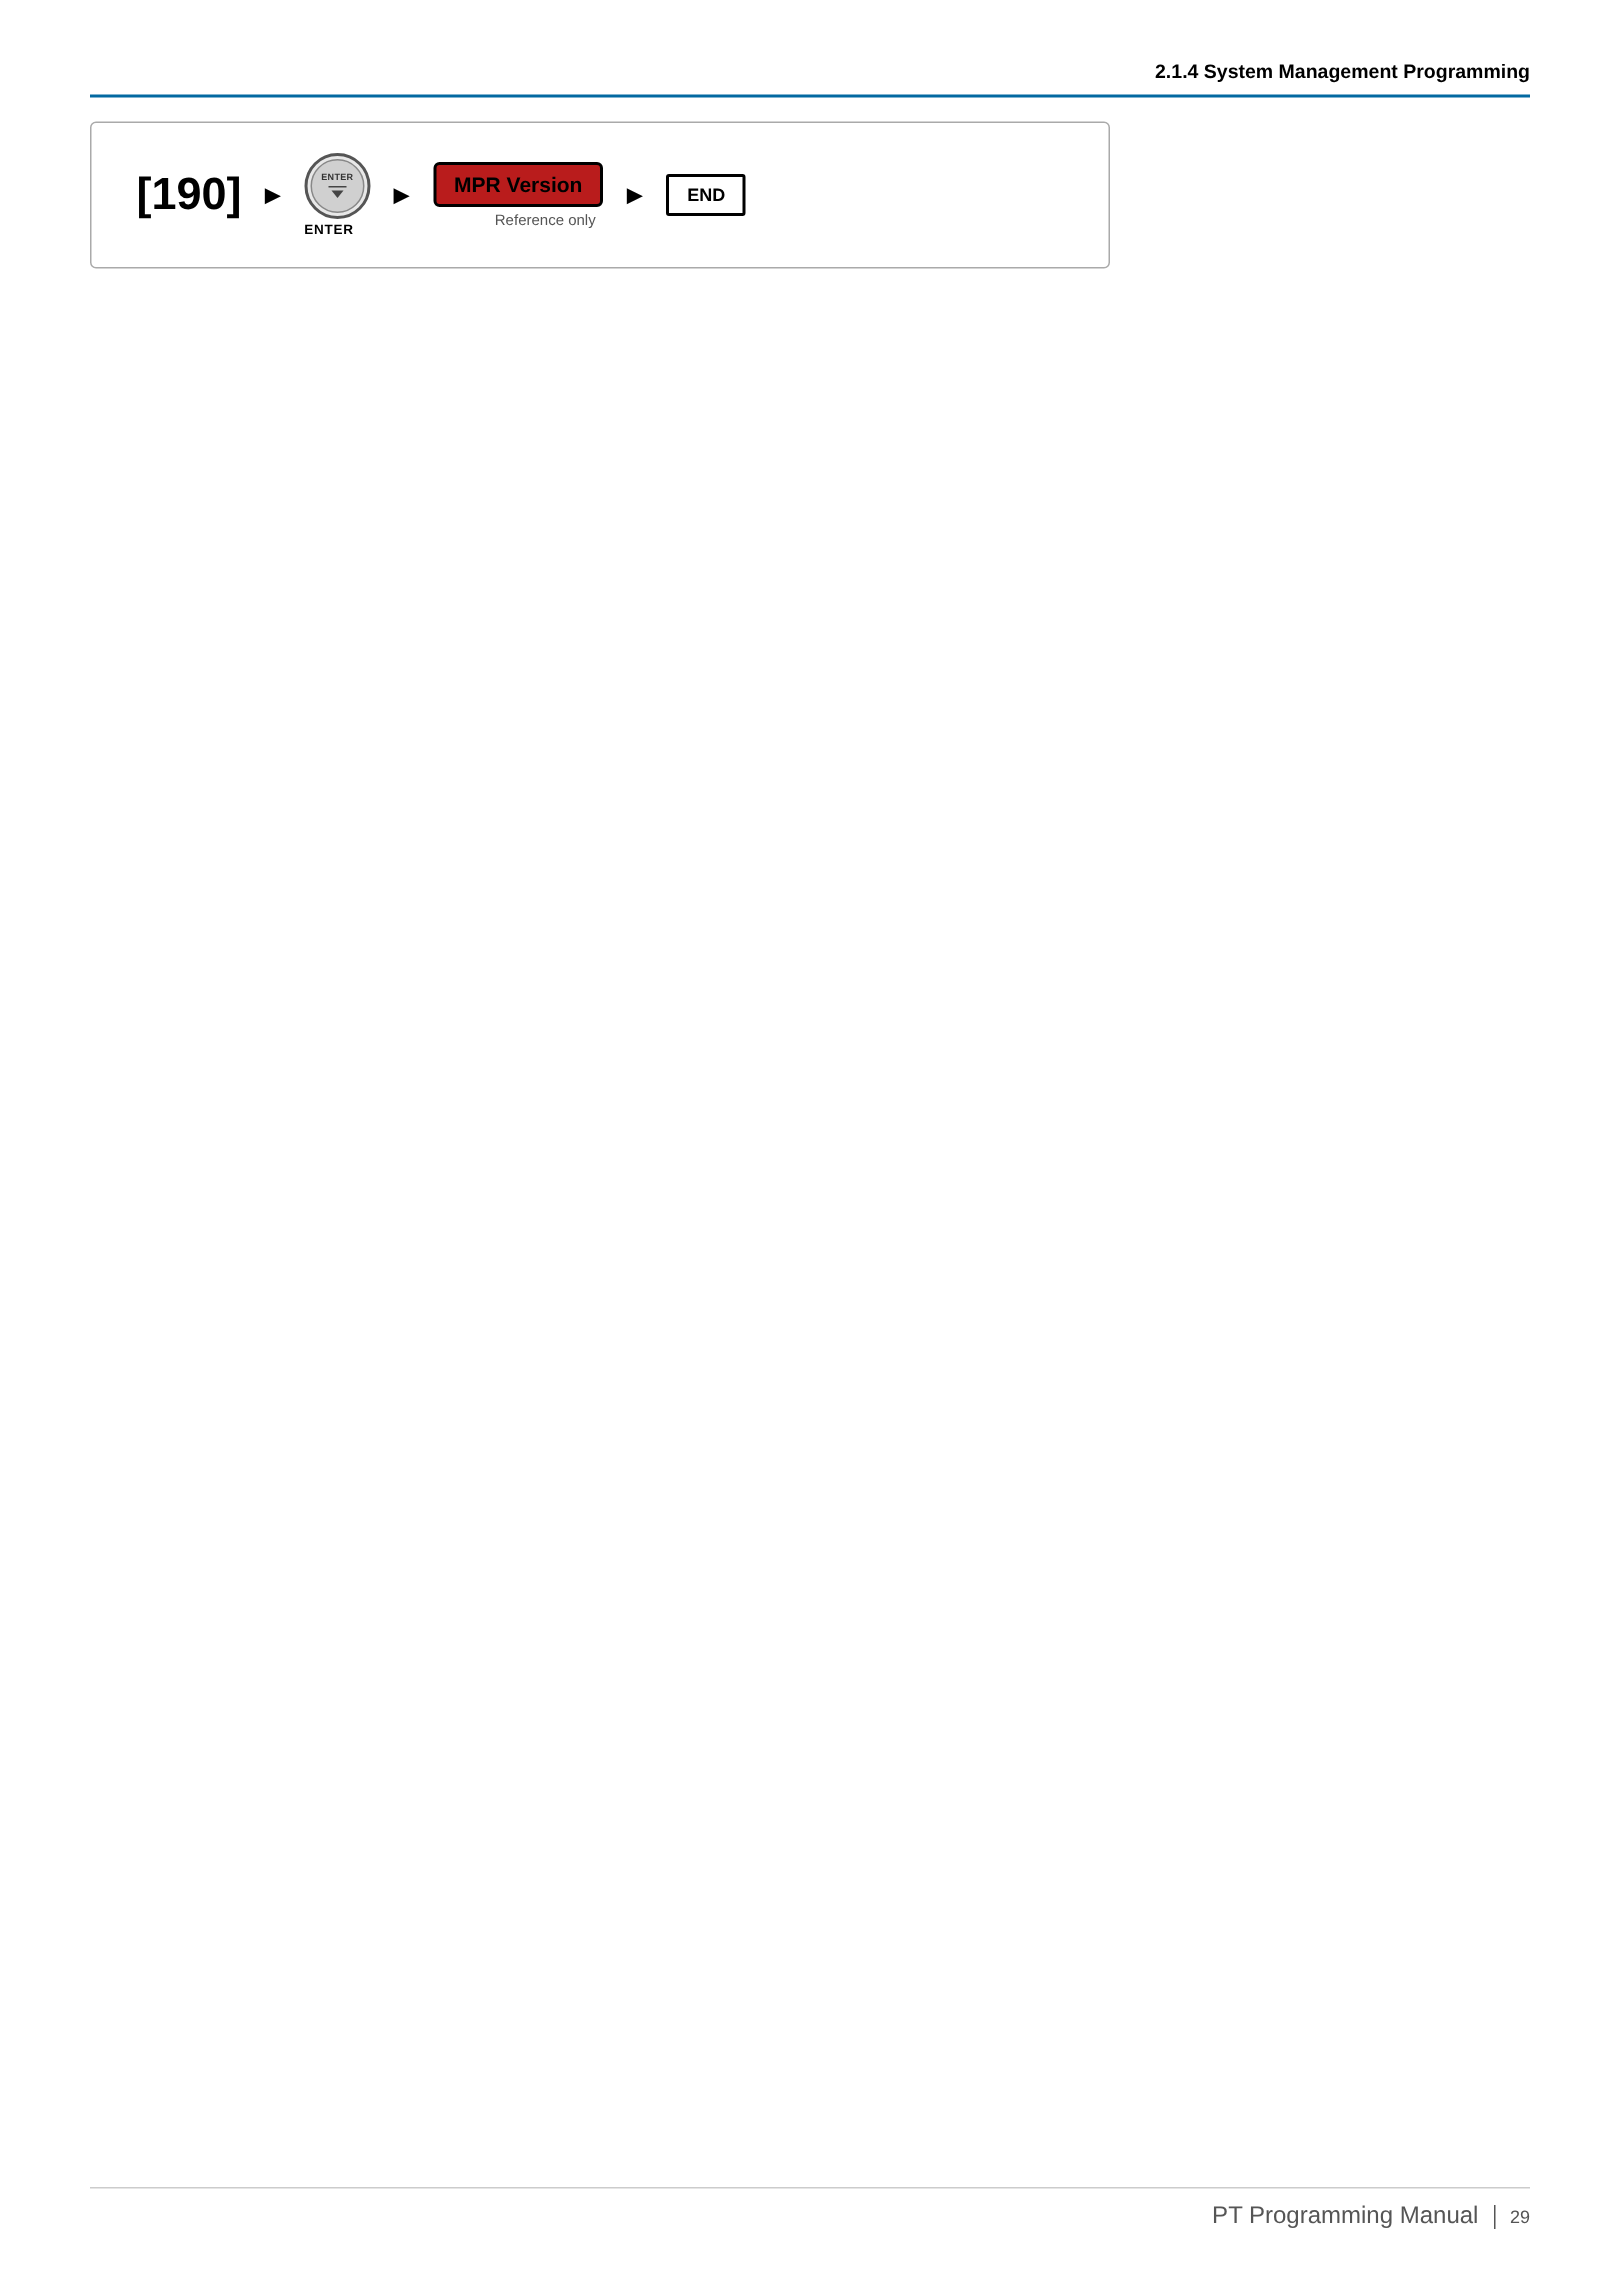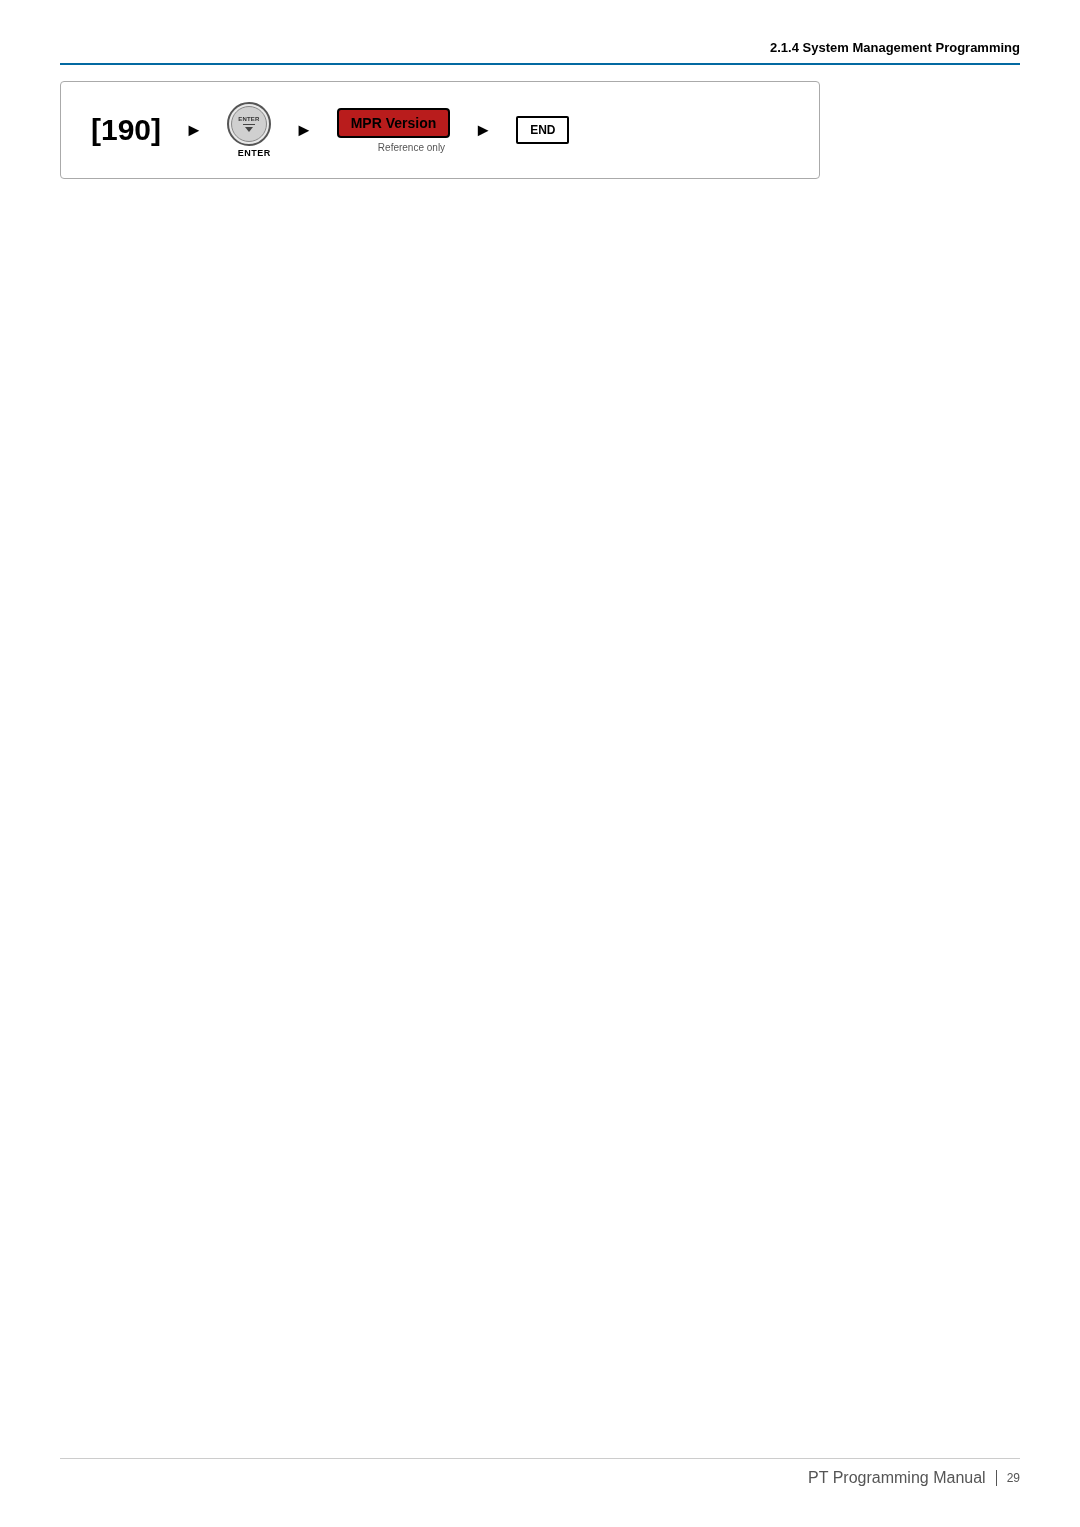--- a/index.html
+++ b/index.html
@@ -47,22 +47,22 @@
       margin-bottom: 20px;
     }
 
     
     .flow-diagram {
       border: 1px solid #aaaaaa;
       border-radius: 4px;
       padding: 20px 30px;
       display: flex;
       align-items: center;
-      gap: 20px;
-      width: 760px;
+      gap: 8px;
+      width: 680px;
       min-height: 80px;
     }
 
     
     .code-label {
       font-size: 30px;
       font-weight: bold;
       color: #000000;
       font-family: Arial, sans-serif;
     }
@@ -71,21 +71,21 @@
     .arrow {
       font-size: 18px;
       color: #000000;
       margin: 0 4px;
     }
 
     
     .enter-button-container {
       display: flex;
       flex-direction: column;
-      align-items: flex-end;
+      align-items: flex-start;
       gap: 2px;
     }
 
     .enter-circle {
       width: 44px;
       height: 44px;
       border-radius: 50%;
       border: 2px solid #555555;
       background: #e8e8e8;
       display: flex;

